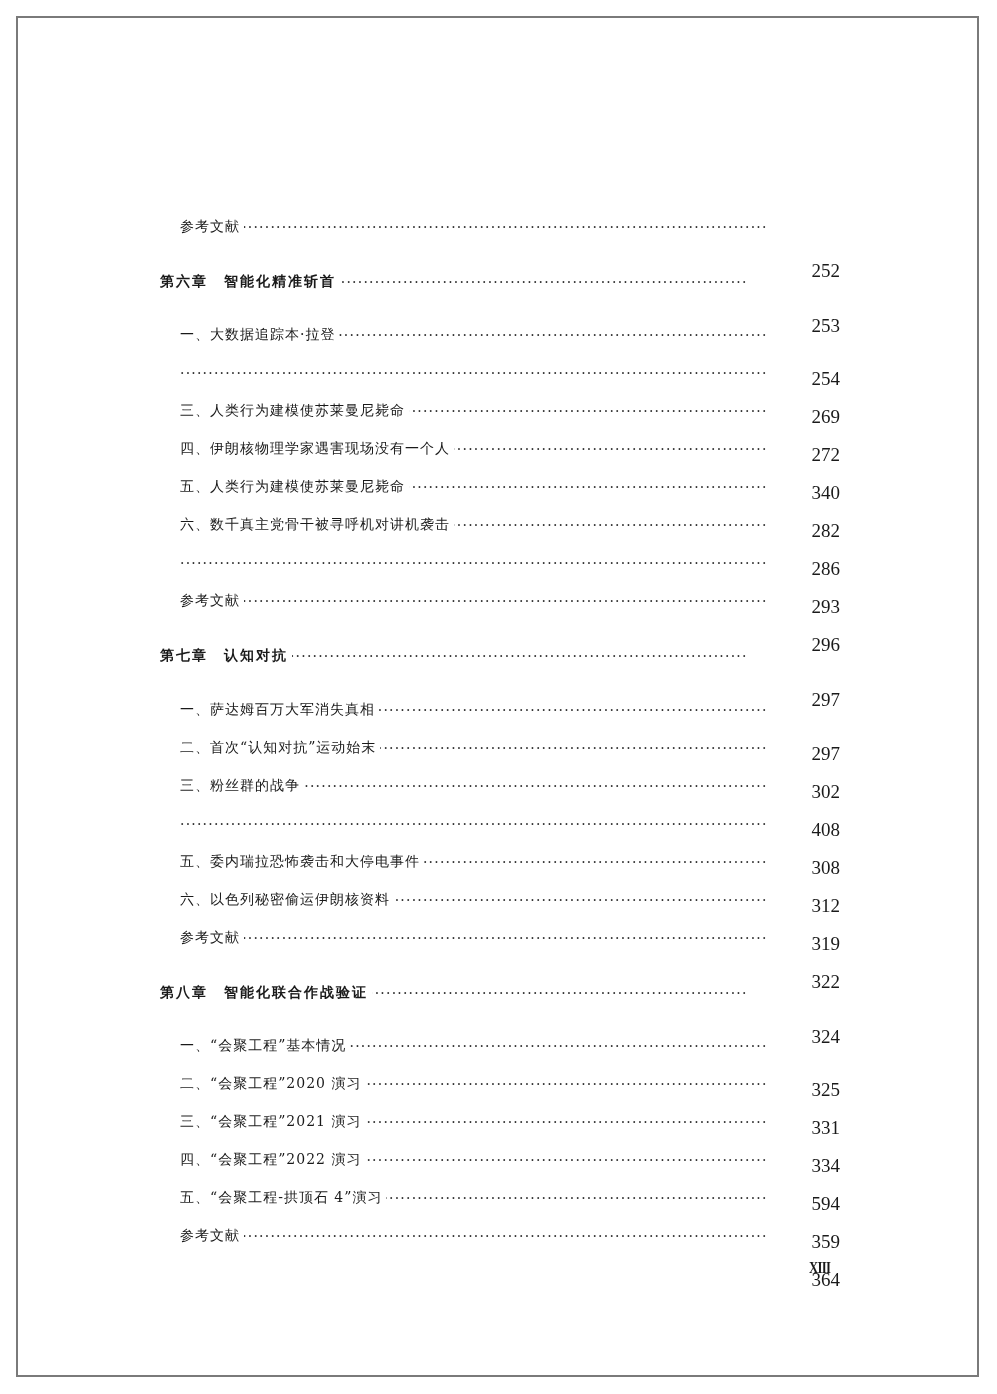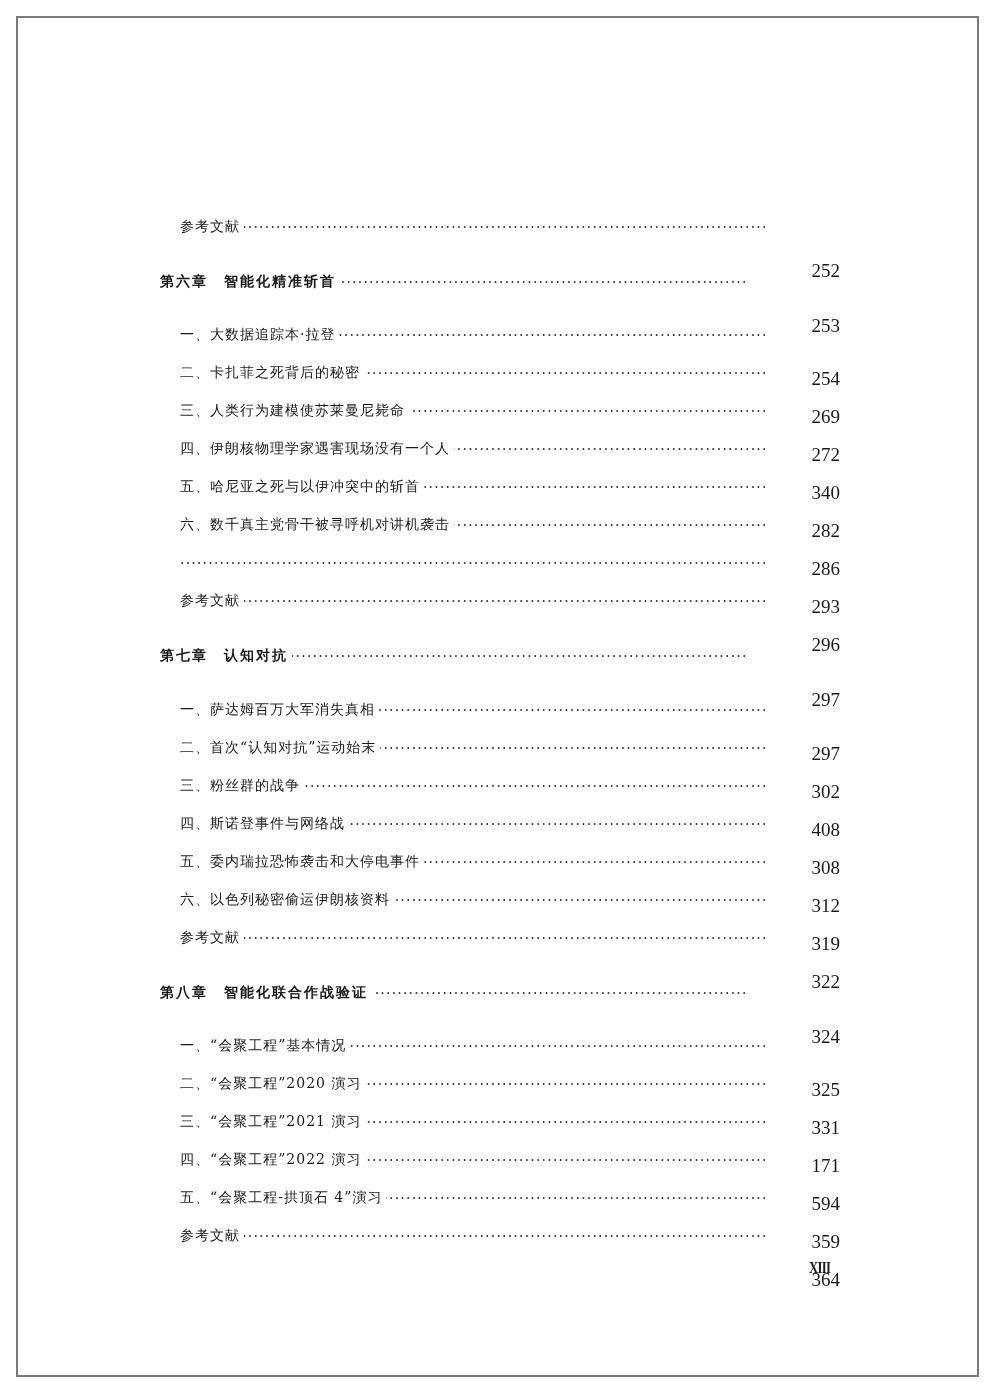--- a/index.html
+++ b/index.html
@@ -54,36 +54,35 @@
       <span class="label">第六章　智能化精准斩首</span>
       <span class="page">253</span>
     </div>
     <div class="toc-line section" style="top: 320px;">
       <span class="leader">········································································································</span>
       <span class="label">一、大数据追踪本·拉登</span>
       <span class="page">254</span>
     </div>
     <div class="toc-line section" style="top: 358px;">
       <span class="leader">········································································································</span>
-      <span class="label">二、卡扎菲之死背后的秘密</span>
       <span class="page">269</span>
     </div>
     <div class="toc-line section" style="top: 396px;">
       <span class="leader">········································································································</span>
       <span class="label">三、人类行为建模使苏莱曼尼毙命</span>
       <span class="page">272</span>
     </div>
     <div class="toc-line section" style="top: 434px;">
       <span class="leader">········································································································</span>
       <span class="label">四、伊朗核物理学家遇害现场没有一个人</span>
       <span class="page">340</span>
     </div>
     <div class="toc-line section" style="top: 472px;">
       <span class="leader">········································································································</span>
-      <span class="label">五、哈尼亚之死与以伊冲突中的斩首</span>
+      <span class="label">五、人类行为建模使苏莱曼尼毙命</span>
       <span class="page">282</span>
     </div>
     <div class="toc-line section" style="top: 510px;">
       <span class="leader">········································································································</span>
       <span class="label">六、数千真主党骨干被寻呼机对讲机袭击</span>
       <span class="page">286</span>
     </div>
     <div class="toc-line section" style="top: 548px;">
       <span class="leader">········································································································</span>
       <span class="page">293</span>
@@ -108,21 +107,20 @@
       <span class="label">二、首次“认知对抗”运动始末</span>
       <span class="page">302</span>
     </div>
     <div class="toc-line section" style="top: 771px;">
       <span class="leader">········································································································</span>
       <span class="label">三、粉丝群的战争</span>
       <span class="page">408</span>
     </div>
     <div class="toc-line section" style="top: 809px;">
       <span class="leader">········································································································</span>
-      <span class="label">四、斯诺登事件与网络战</span>
       <span class="page">308</span>
     </div>
     <div class="toc-line section" style="top: 847px;">
       <span class="leader">········································································································</span>
       <span class="label">五、委内瑞拉恐怖袭击和大停电事件</span>
       <span class="page">312</span>
     </div>
     <div class="toc-line section" style="top: 885px;">
       <span class="leader">········································································································</span>
       <span class="label">六、以色列秘密偷运伊朗核资料</span>
@@ -144,21 +142,21 @@
       <span class="page">325</span>
     </div>
     <div class="toc-line section" style="top: 1069px;">
       <span class="leader">········································································································</span>
       <span class="label">二、“会聚工程”2020 演习</span>
       <span class="page">331</span>
     </div>
     <div class="toc-line section" style="top: 1107px;">
       <span class="leader">········································································································</span>
       <span class="label">三、“会聚工程”2021 演习</span>
-      <span class="page">171</span>
+      <span class="page">334</span>
     </div>
     <div class="toc-line section" style="top: 1145px;">
       <span class="leader">········································································································</span>
       <span class="label">四、“会聚工程”2022 演习</span>
       <span class="page">594</span>
     </div>
     <div class="toc-line section" style="top: 1183px;">
       <span class="leader">········································································································</span>
       <span class="label">五、“会聚工程-拱顶石 4”演习</span>
       <span class="page">359</span>

